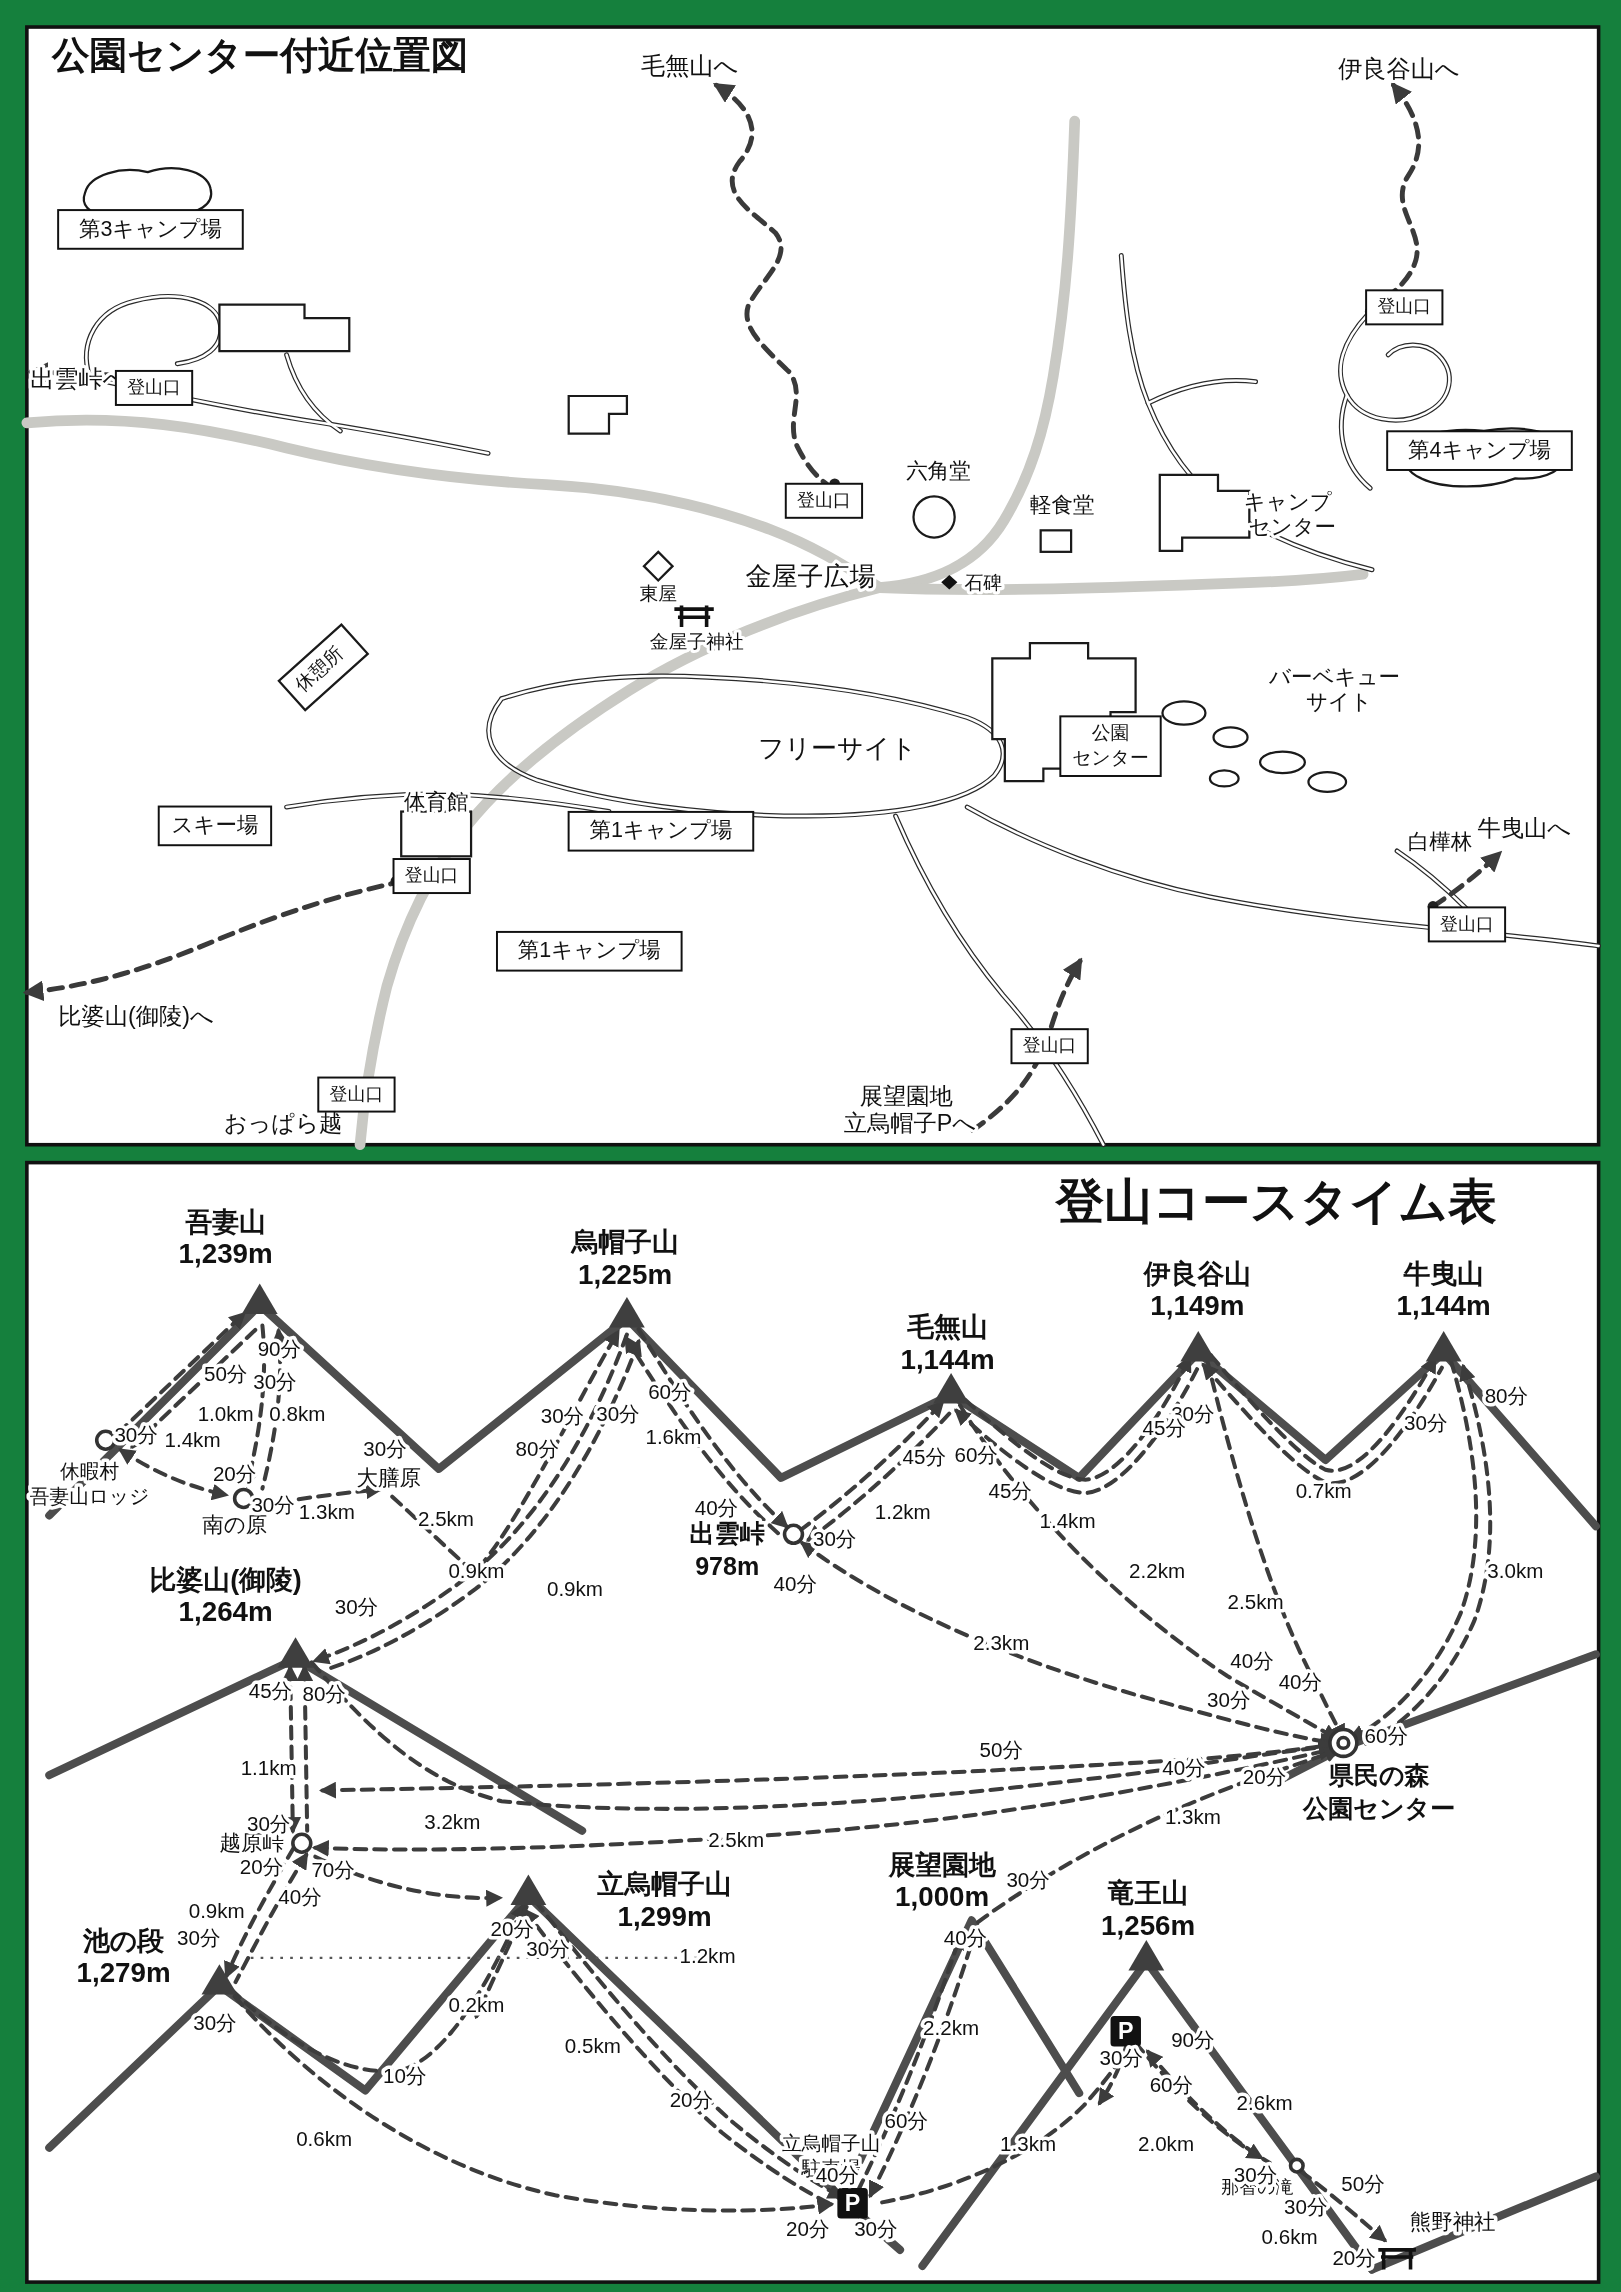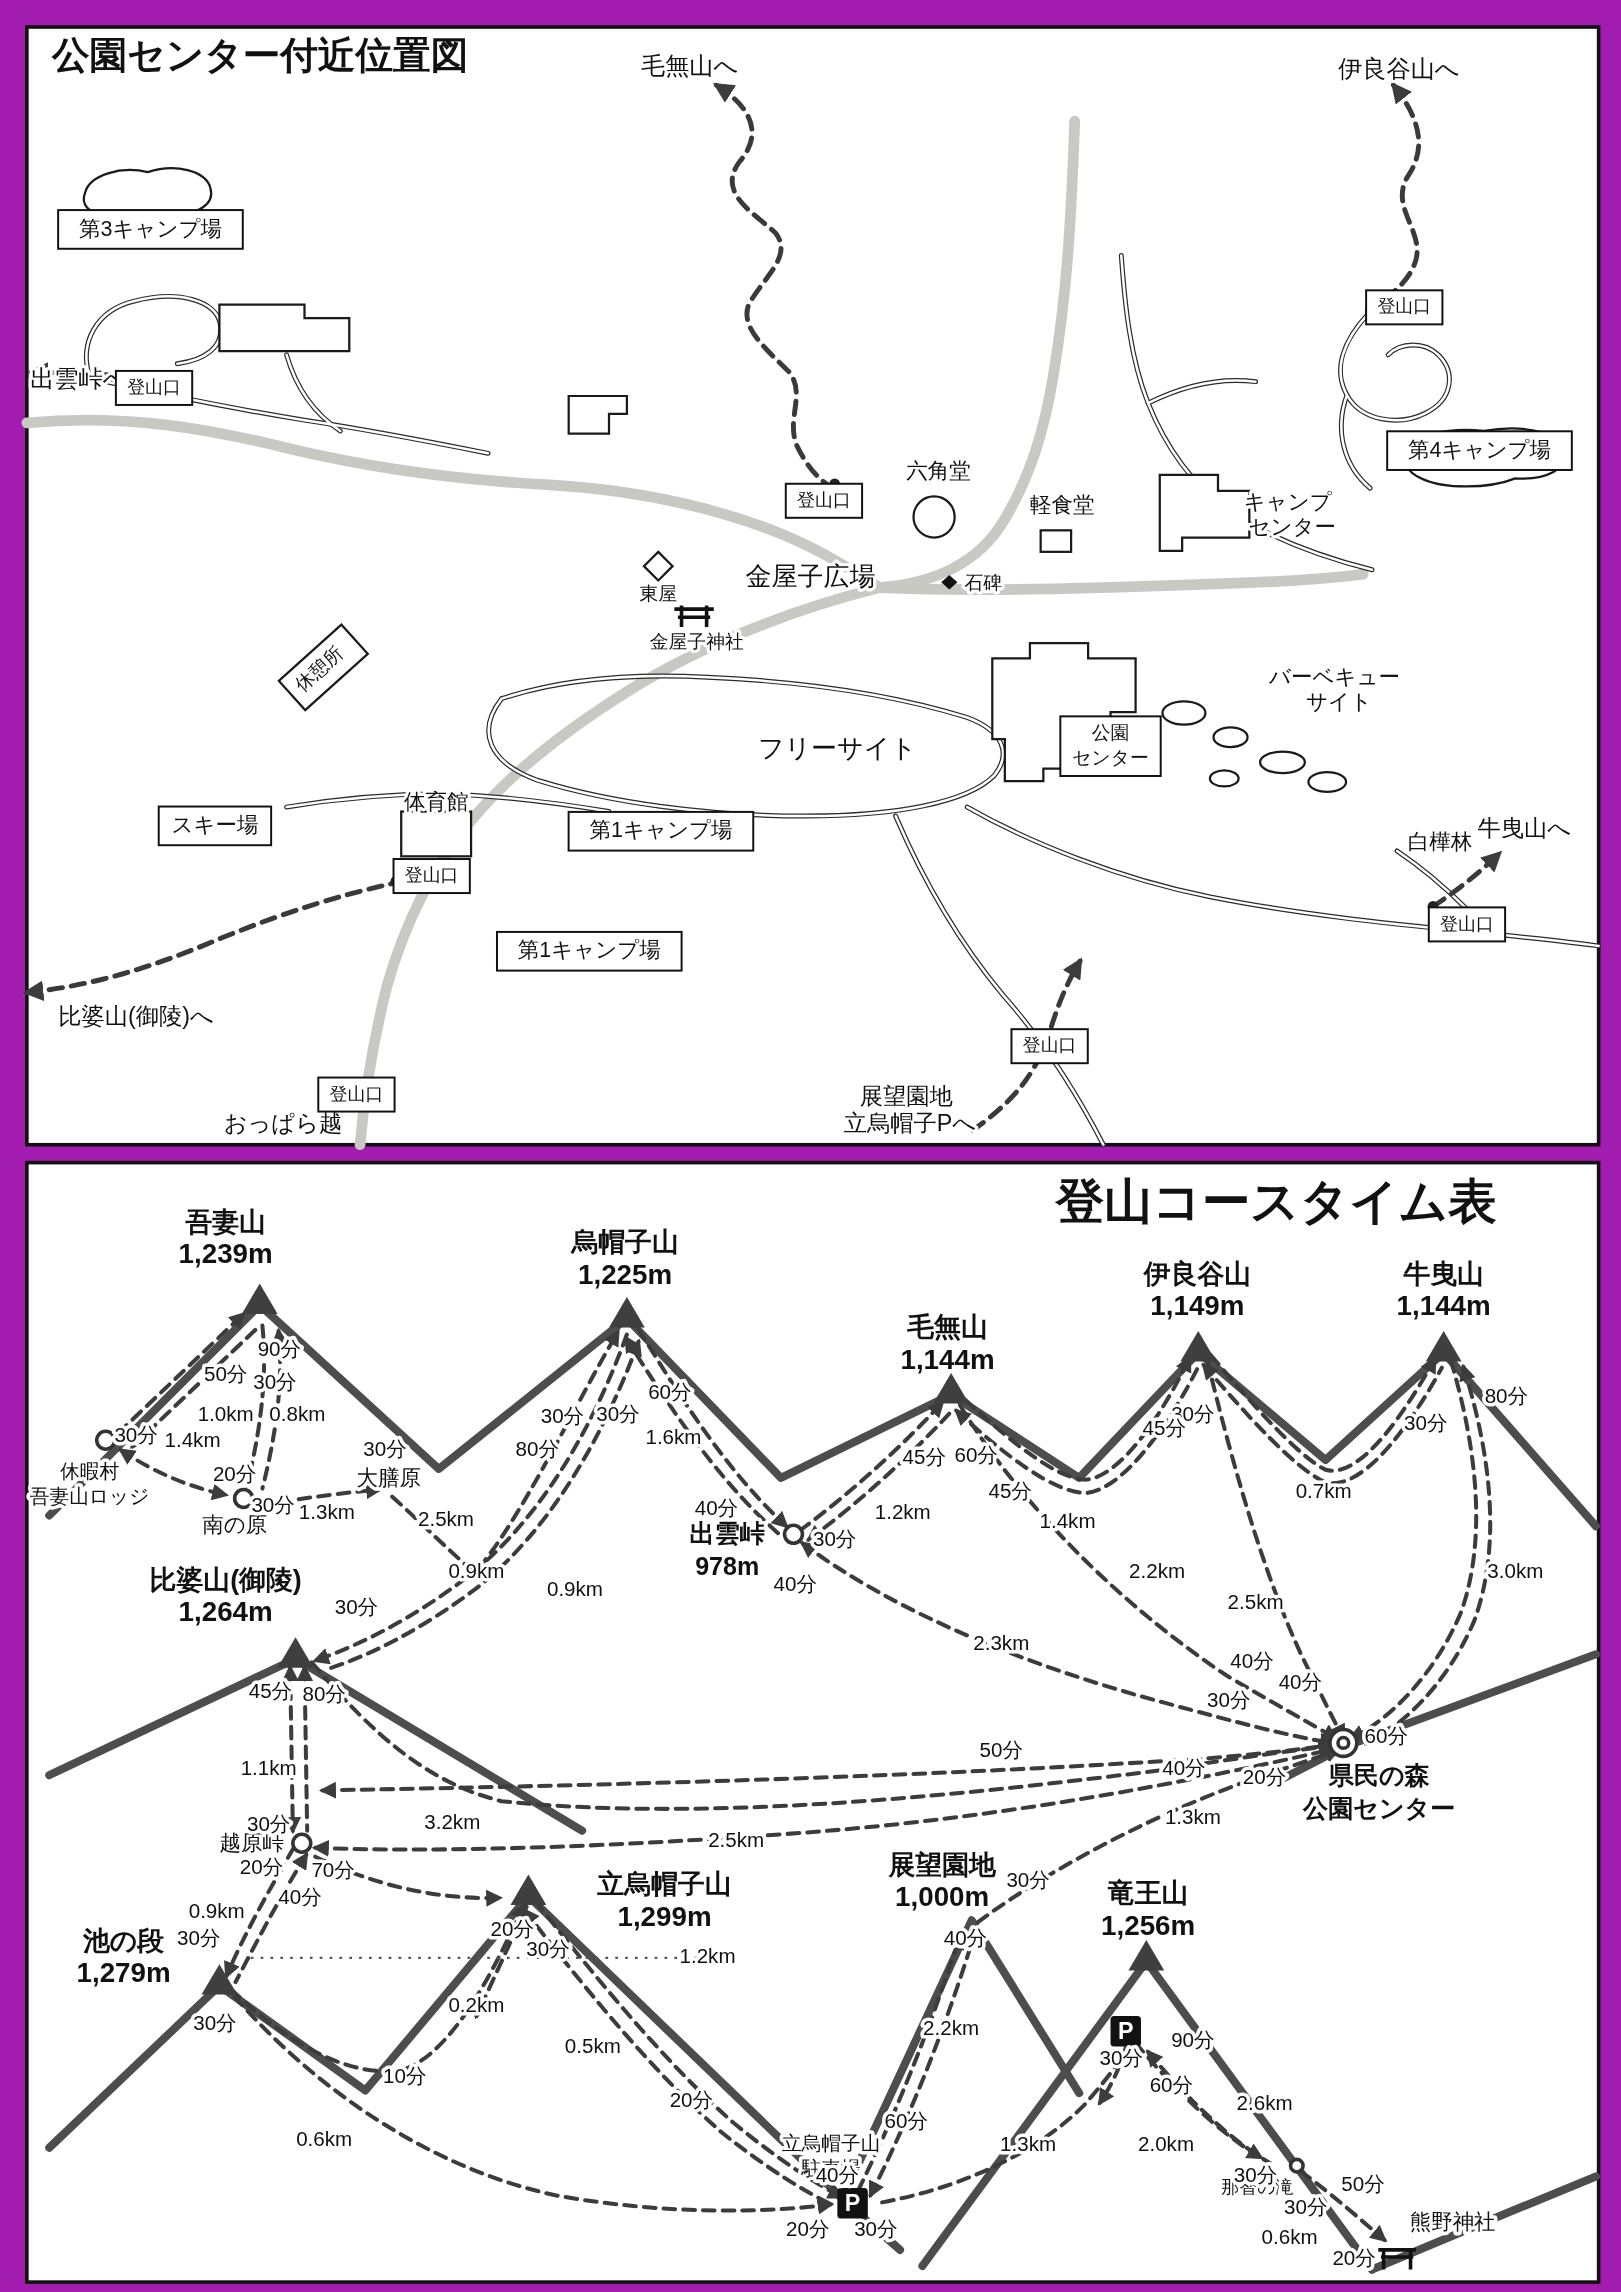--- a/index.html
+++ b/index.html
@@ -1,16 +1,16 @@
 <!DOCTYPE html>
 <html style="font-size:14.3px"><head>
 <meta charset="utf-8">
 <style>
   html,body{margin:0;padding:0;background:#e9e9e5;}
-  #wrap{width:1621px;height:2293px;background:#a21caf;position:relative;}
+  #wrap{width:1621px;height:2293px;background:#15803d;position:relative;}
   svg{display:block;}
   .panel{fill:#ffffff;stroke:#111;stroke-width:4;}
   .t{font-family:"Liberation Sans","DejaVu Sans",sans-serif;fill:#111;}
   .halo{paint-order:stroke;stroke:#fff;stroke-linejoin:round;}
   .title1{font-size:42px;font-weight:bold;}
   .title2{font-size:54px;font-weight:bold;}
   .groad{fill:none;stroke:#c9c9c4;stroke-width:12;stroke-linecap:round;}
   .road-casing{fill:none;stroke:#2a2a2a;stroke-width:5.5;stroke-linecap:round;}
   .road-surface{fill:none;stroke:#fff;stroke-width:2.8;stroke-linecap:round;}
   .bld{fill:#fff;stroke:#1a1a1a;stroke-width:2.5;}

